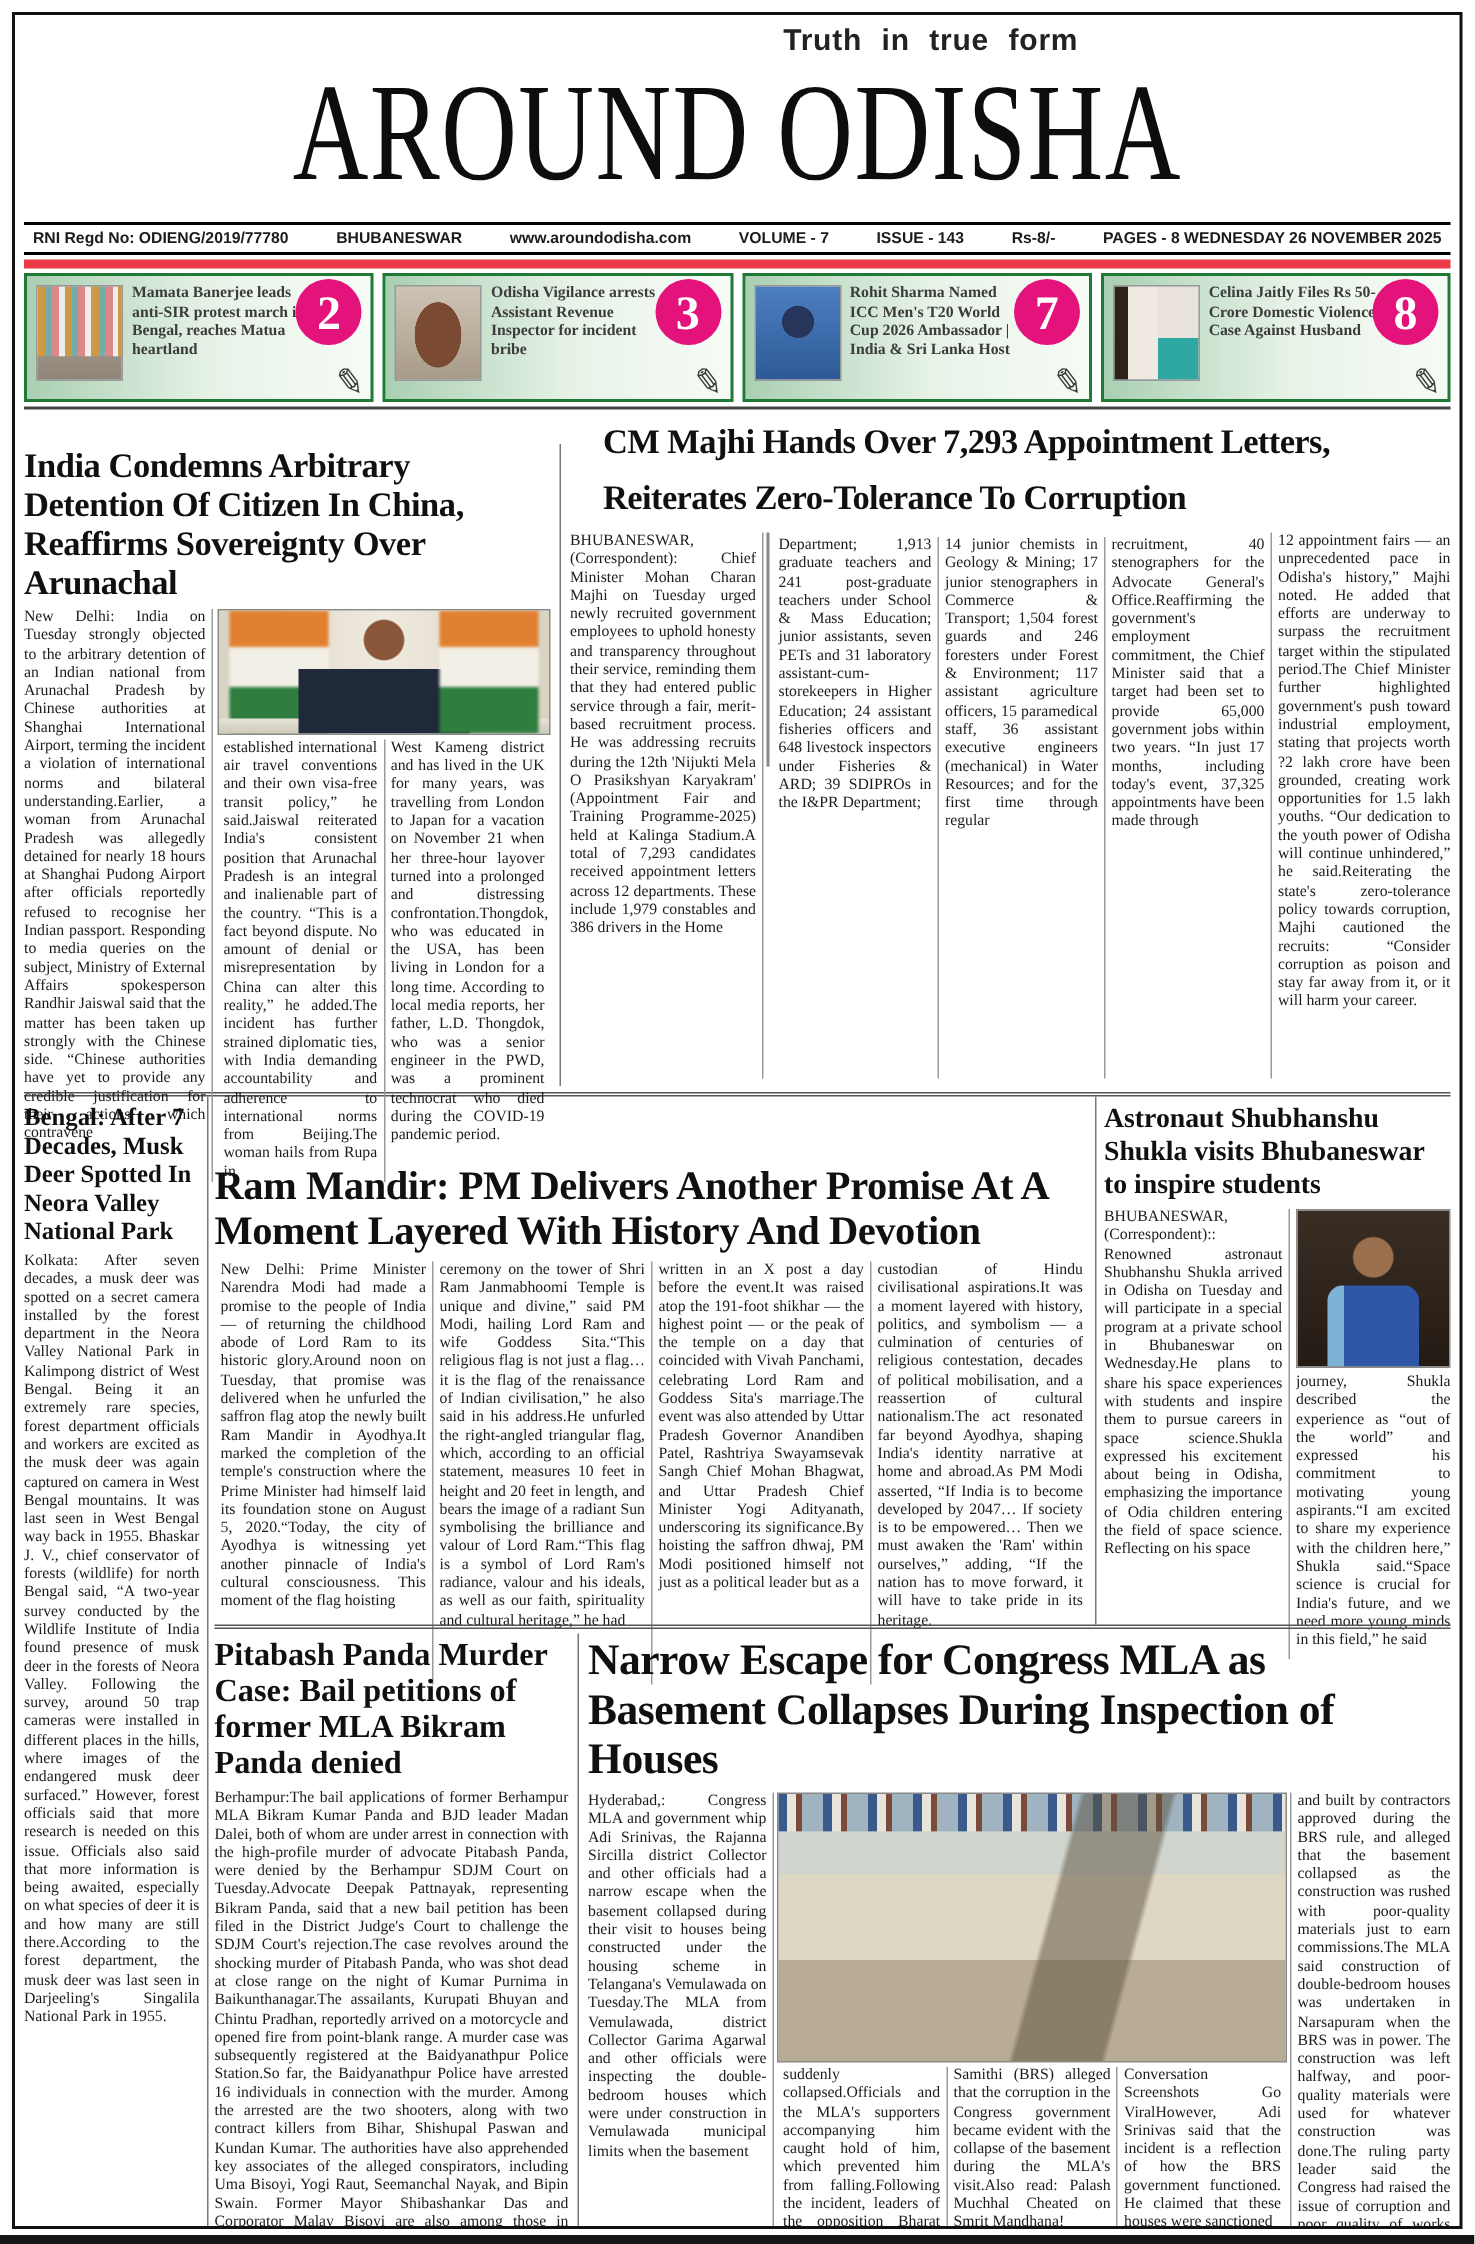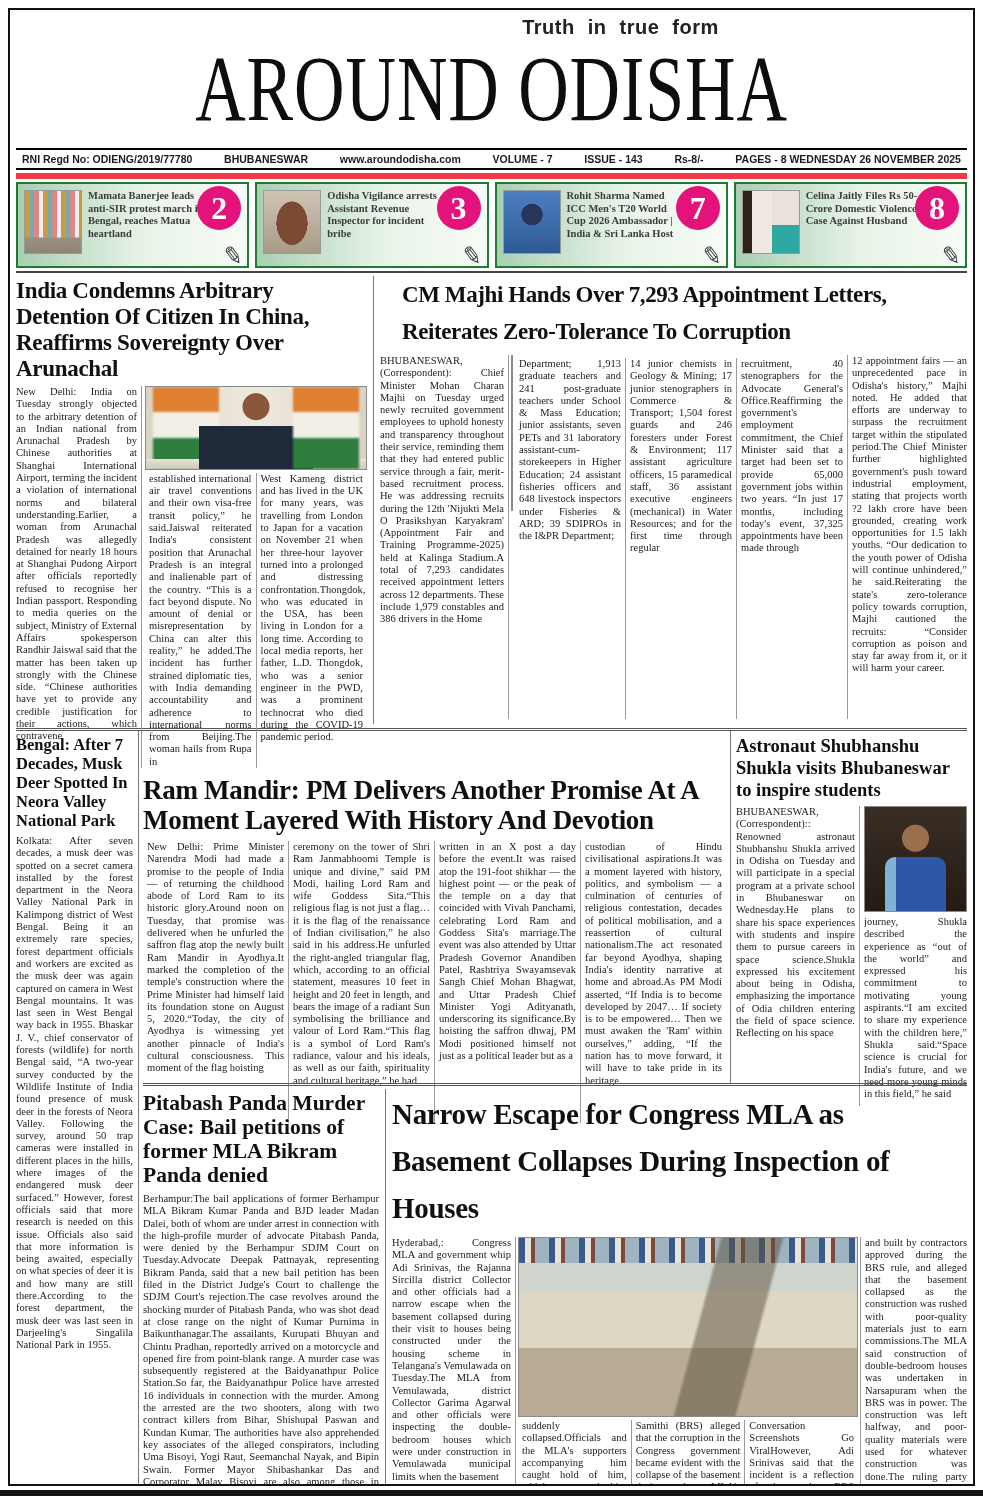--- a/index.html
+++ b/index.html
@@ -40,21 +40,21 @@
 
   
   h2,h3{margin:0;font-family:"Liberation Serif",serif;color:#101010;}
   .col{font:10.5px/12.3px "Liberation Serif",serif;text-align:justify;overflow:hidden;}
   .cols{display:flex;}
   .cols .col{flex:1;padding:0 4px;border-right:1px solid #9a9a9a;}
   .cols .col:last-child{border-right:none;}
   .photo{position:relative;border:1px solid #8a8a8a;box-sizing:border-box;overflow:hidden;}
 
   .row1{display:flex;height:448px;margin-top:3px;}
-  .india{width:358px;border-right:1px solid #777;padding:2px 6px 0 0;box-sizing:border-box;}
+  .india{width:358px;border-right:1px solid #777;padding:2px 6px 0 0;box-sizing:border-box;margin-top:20px;}
   .india h2{font-size:23px;line-height:26px;letter-spacing:-.3px;}
   .india .body{display:flex;height:382px;margin-top:4px;}
   .india .c1{width:121px;padding-right:4px;border-right:1px solid #9a9a9a;}
   .india .rp{flex:1;display:flex;flex-direction:column;padding-left:3px;}
   .india-photo{height:128px;background:linear-gradient(90deg,#d9d3c3,#efeade 50%,#d9d3c3);}
   .india-photo::before,.india-photo::after{content:"";position:absolute;top:0;width:30%;height:100%;
      background:linear-gradient(180deg,#e08030 0 30%,#f2efe6 30% 62%,#2f7d3f 62%);filter:blur(1px);}
   .india-photo::before{left:3%;} .india-photo::after{right:3%;}
   .india-person{position:absolute;inset:0;
      background:radial-gradient(circle at 50% 24%,#8a573a 0 13px,transparent 14px),
@@ -95,21 +95,21 @@
   .astro-photo{height:106px;background:radial-gradient(circle at 50% 30%,#9a6f4e 0 13px,transparent 14px),linear-gradient(#3a2e24,#241b14);}
   .astro-photo::after{content:"";position:absolute;bottom:0;left:20%;width:60%;height:52%;
      background:linear-gradient(90deg,#7fb3d6 0 18%,#2e57a8 18%);border-radius:10px 10px 0 0;}
   .astro .c2{flex:1;margin-top:4px;}
 
   .row3{display:flex;border-top:3px double #555;flex:1;padding-top:3px;}
   .pita{width:243px;border-right:1px solid #777;padding:2px 6px 0 0;box-sizing:border-box;}
   .pita h3{font-size:21.5px;line-height:24px;}
   .pita .col{margin-top:6px;height:320px;}
   .base{flex:1;padding:2px 0 0 6px;}
-  .base h2{font-size:29px;line-height:47px;letter-spacing:-.3px;}
+  .base h2{font-size:29px;line-height:33px;letter-spacing:-.3px;}
   .base .body{display:flex;height:336px;margin-top:5px;}
   .base .c1{width:119px;padding-right:4px;border-right:1px solid #9a9a9a;}
   .base .mid{width:340px;display:flex;flex-direction:column;padding:0 2px;}
   .base-photo{height:180px;
      background:
        linear-gradient(105deg,transparent 52%,rgba(90,80,60,.5) 53% 68%,transparent 69%),
        repeating-linear-gradient(90deg,#3a5a8c 0 6px,#e8e4da 6px 12px,#7a4a3a 12px 16px,#9fb3c0 16px 30px),
        linear-gradient(180deg,#9fb3c0 0 14%,#cfd4cd 14% 30%,#ded7c4 30% 62%,#b9ac94 62%);
      background-size:100% 100%,100% 14%,100% 100%;background-repeat:no-repeat;}
   .base .cols{flex:1;margin-top:3px;}

